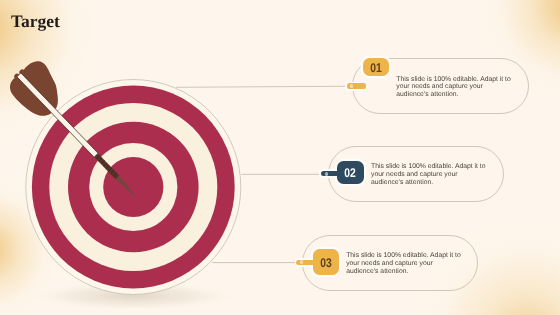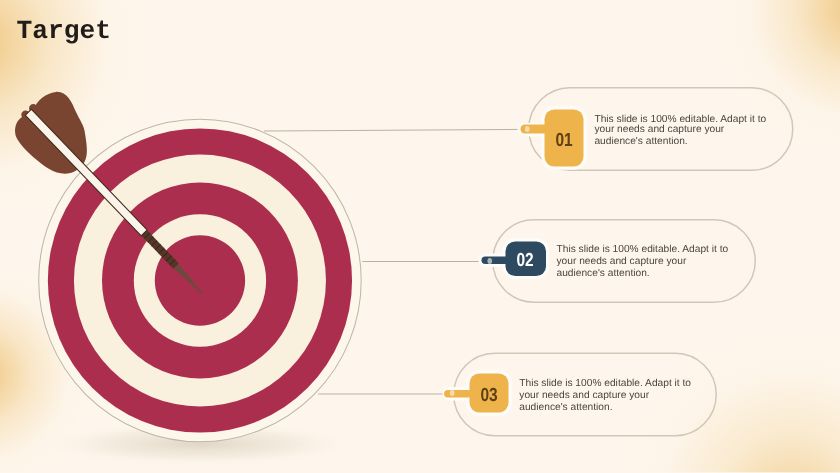--- a/index.html
+++ b/index.html
@@ -6,21 +6,21 @@
   *{-webkit-font-smoothing:antialiased;text-rendering:geometricPrecision;}
   body{width:560px;height:315px;overflow:hidden;}
   #slide{position:relative;width:560px;height:315px;overflow:hidden;
     font-family:"Liberation Sans",sans-serif;
     background:
       radial-gradient(circle 100px at 572px 6px, rgba(240,199,127,1) 0%, rgba(245,220,174,0.62) 40%, rgba(251,238,219,0.2) 72%, rgba(254,246,236,0) 100%),
       radial-gradient(circle 122px at -16px 28px, rgba(240,199,127,1) 0%, rgba(245,220,174,0.62) 40%, rgba(251,238,219,0.2) 72%, rgba(254,246,236,0) 100%),
       radial-gradient(circle 80px at -12px 250px, rgba(240,199,127,1) 0%, rgba(245,220,174,0.62) 40%, rgba(251,238,219,0.2) 72%, rgba(254,246,236,0) 100%),
       radial-gradient(circle 125px at 528px 338px, rgba(242,209,152,1) 0%, rgba(247,227,189,0.62) 40%, rgba(252,240,223,0.2) 72%, rgba(254,246,236,0) 100%),
       #fef6ec;}
-  #title{position:absolute;left:11px;top:11.3px;font-family:Liberation Mono, monospace;
+  #title{position:absolute;left:11px;top:11.3px;font-family:Liberation Serif, serif;
     font-weight:bold;font-size:17.5px;color:#201c1a;white-space:nowrap;}
   #board{position:absolute;left:0;top:0;width:560px;height:315px;}
   .pill{position:absolute;border:0.8px solid #cfc7b8;border-radius:29px;box-sizing:border-box;}
   .badge{position:absolute;border-radius:6.5px;z-index:2;display:flex;align-items:center;justify-content:center;
     font-weight:bold;box-shadow:0 0 0 2.2px #fdfcf8;}
   .badge span{font-size:12.6px;display:block;transform:scaleX(0.82);margin-top:1.5px;}
   .ctext{position:absolute;font-size:6.8px;line-height:7.85px;color:#4a453f;width:118px;}
   .stubhalo{position:absolute;height:9.1px;border-radius:4.6px;background:#fdfcf8;z-index:1;}
   .stub{position:absolute;height:5.5px;border-radius:2.8px;z-index:3;}
   .stubdot{position:absolute;width:3.4px;height:3.6px;border-radius:1.7px;background:rgba(250,243,232,0.62);z-index:4;}
@@ -74,21 +74,21 @@
   <svg style="position:absolute;left:0;top:0;width:560px;height:315px;">
     <line x1="176" y1="87.3" x2="352" y2="86.2" stroke="#b9b2a3" stroke-width="0.7"></line>
     <line x1="241.5" y1="174.3" x2="330" y2="174.3" stroke="#b9b2a3" stroke-width="0.7"></line>
     <line x1="212" y1="262.6" x2="300" y2="262.6" stroke="#b9b2a3" stroke-width="0.7"></line>
   </svg>
 
   <div class="pill" style="left:352.1px;top:57.7px;width:176.6px;height:56.2px;"></div>
   <div class="stubhalo" style="left:345.1px;top:81.5px;width:20px;"></div>
   <div class="stub" style="left:346.9px;top:83.3px;width:19px;background:#efb34c;"></div>
   <div class="stubdot" style="left:349.9px;top:84.4px;"></div>
-  <div class="badge" style="left:362.6px;top:73px;width:26.5px;height:38px;background:#efb34c;">
+  <div class="badge" style="left:362.6px;top:58px;width:26.5px;height:18px;background:#efb34c;">
     <span style="color:#5e4112">01</span>
   </div>
   <div class="ctext" style="left:396.3px;top:75.5px;">This slide is 100% editable. Adapt it to your needs and capture your audience's attention.</div>
 
   <div class="pill" style="left:328.1px;top:146px;width:175.5px;height:56.2px;"></div>
   <div class="stubhalo" style="left:319px;top:168.9px;width:21px;"></div>
   <div class="stub" style="left:320.8px;top:170.7px;width:20px;background:#2d4a60;"></div>
   <div class="stubdot" style="left:325px;top:172.1px;"></div>
   <div class="badge" style="left:337px;top:160.8px;width:26.6px;height:23px;background:#2d4a60;">
     <span style="color:#ffffff">02</span>

